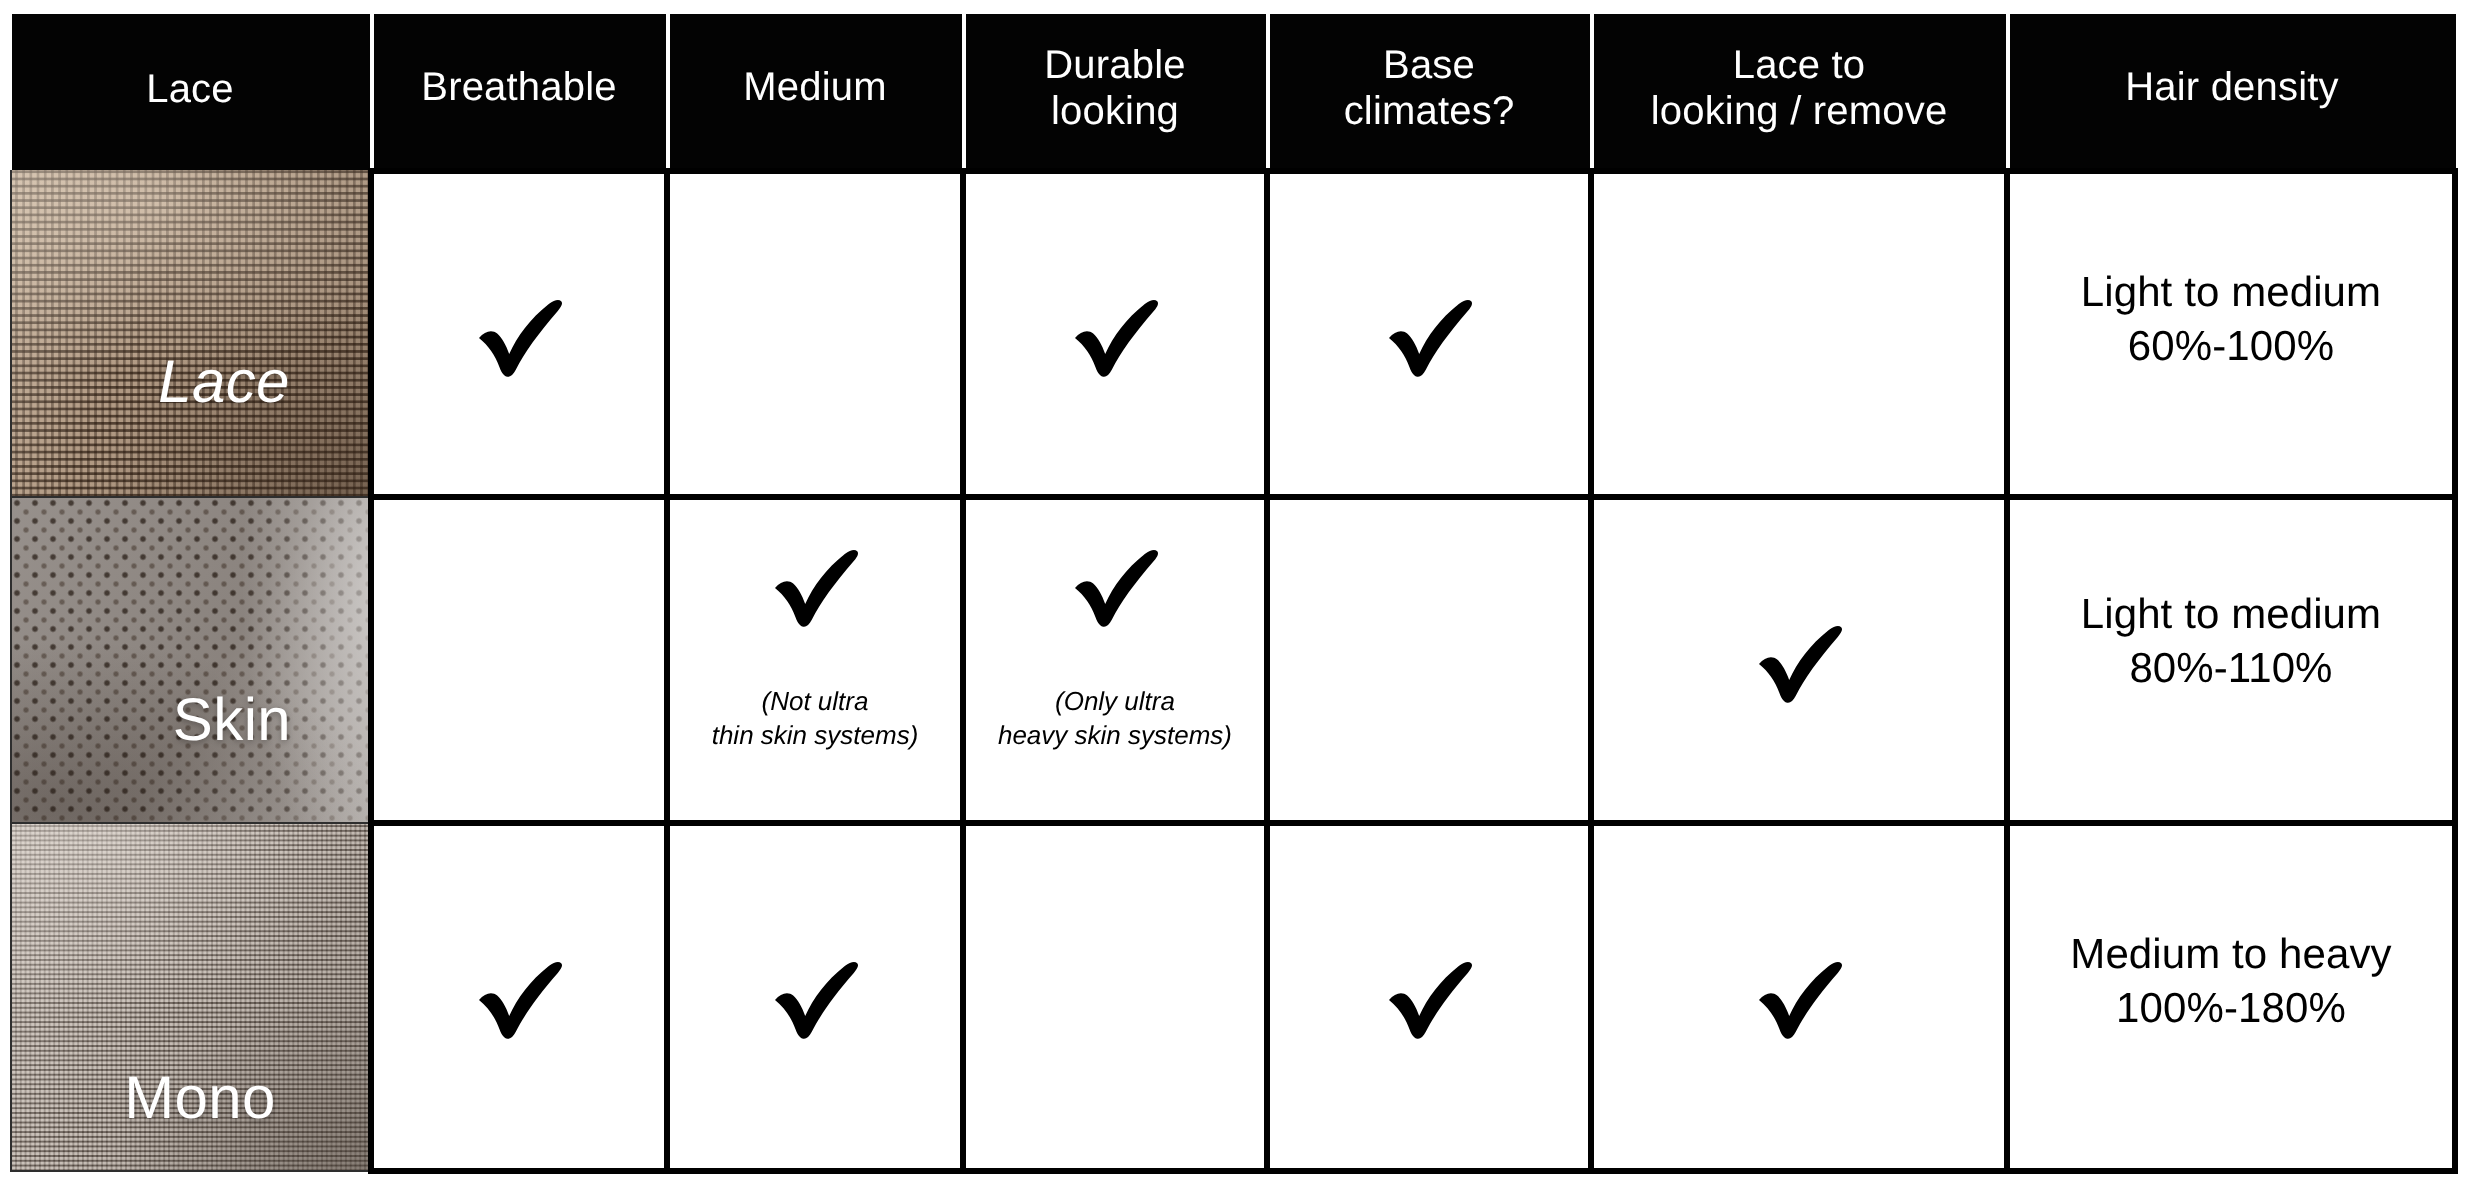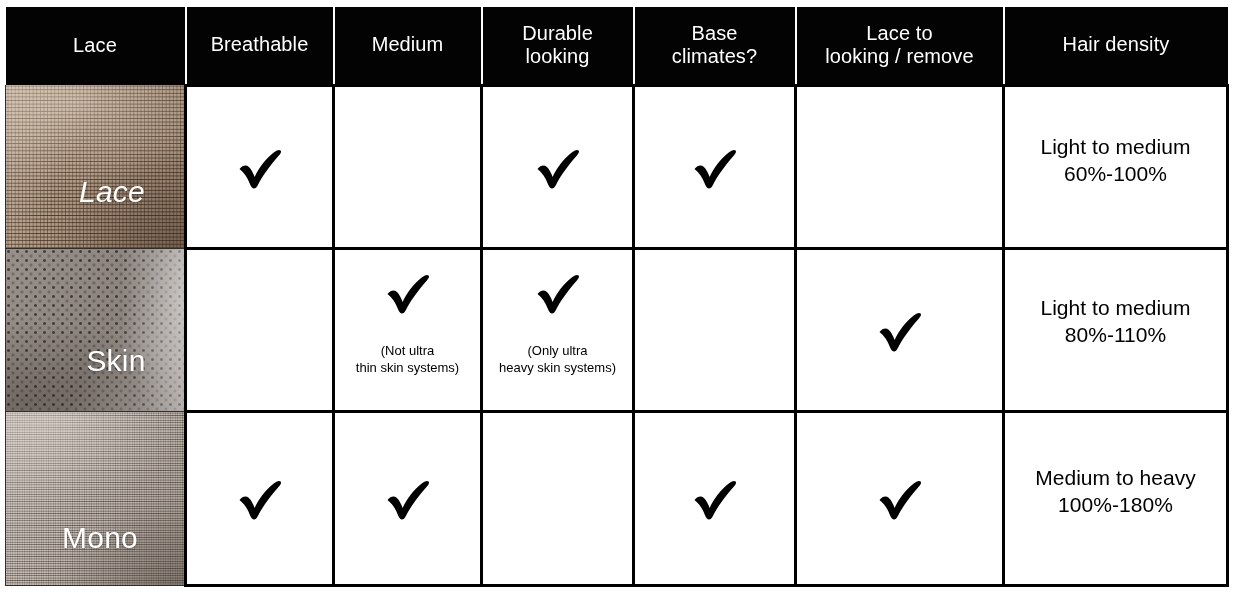--- a/index.html
+++ b/index.html
@@ -156,38 +156,39 @@
     text-align: center;
     color: #ffffff;
     font-size: 30px;
     font-weight: 400;
     letter-spacing: 0.2px;
     text-shadow: 0 1px 3px rgba(0,0,0,0.30);
     z-index: 2;
   }
   tr.r1 .swatch-label { bottom: 39px; padding-left: 34px; font-style: italic; }
   tr.r2 .swatch-label { bottom: 33px; padding-left: 42px; }
-  tr.r3 .swatch-label { bottom: 30px; padding-left: 10px; margin-top: 36px; }
+  tr.r3 .swatch-label { bottom: 18px; padding-left: 10px; margin-top: 36px; }
 
   
   .cellcontent {
     display: flex;
     flex-direction: column;
     align-items: center;
     justify-content: center;
     height: 100%;
     width: 100%;
   }
   .cellcontent.with-note { justify-content: flex-start; padding-top: 28px; }
 
   .check { display: block; }
   .check svg { display: block; }
 
   .note {
     font-size: 13px;
+    font-style: italic;
     color: #000000;
     line-height: 1.35;
     margin-top: 22px;
     white-space: pre-line;
   }
 
   .density {
     font-size: 21px;
     color: #000000;
     line-height: 1.28;

